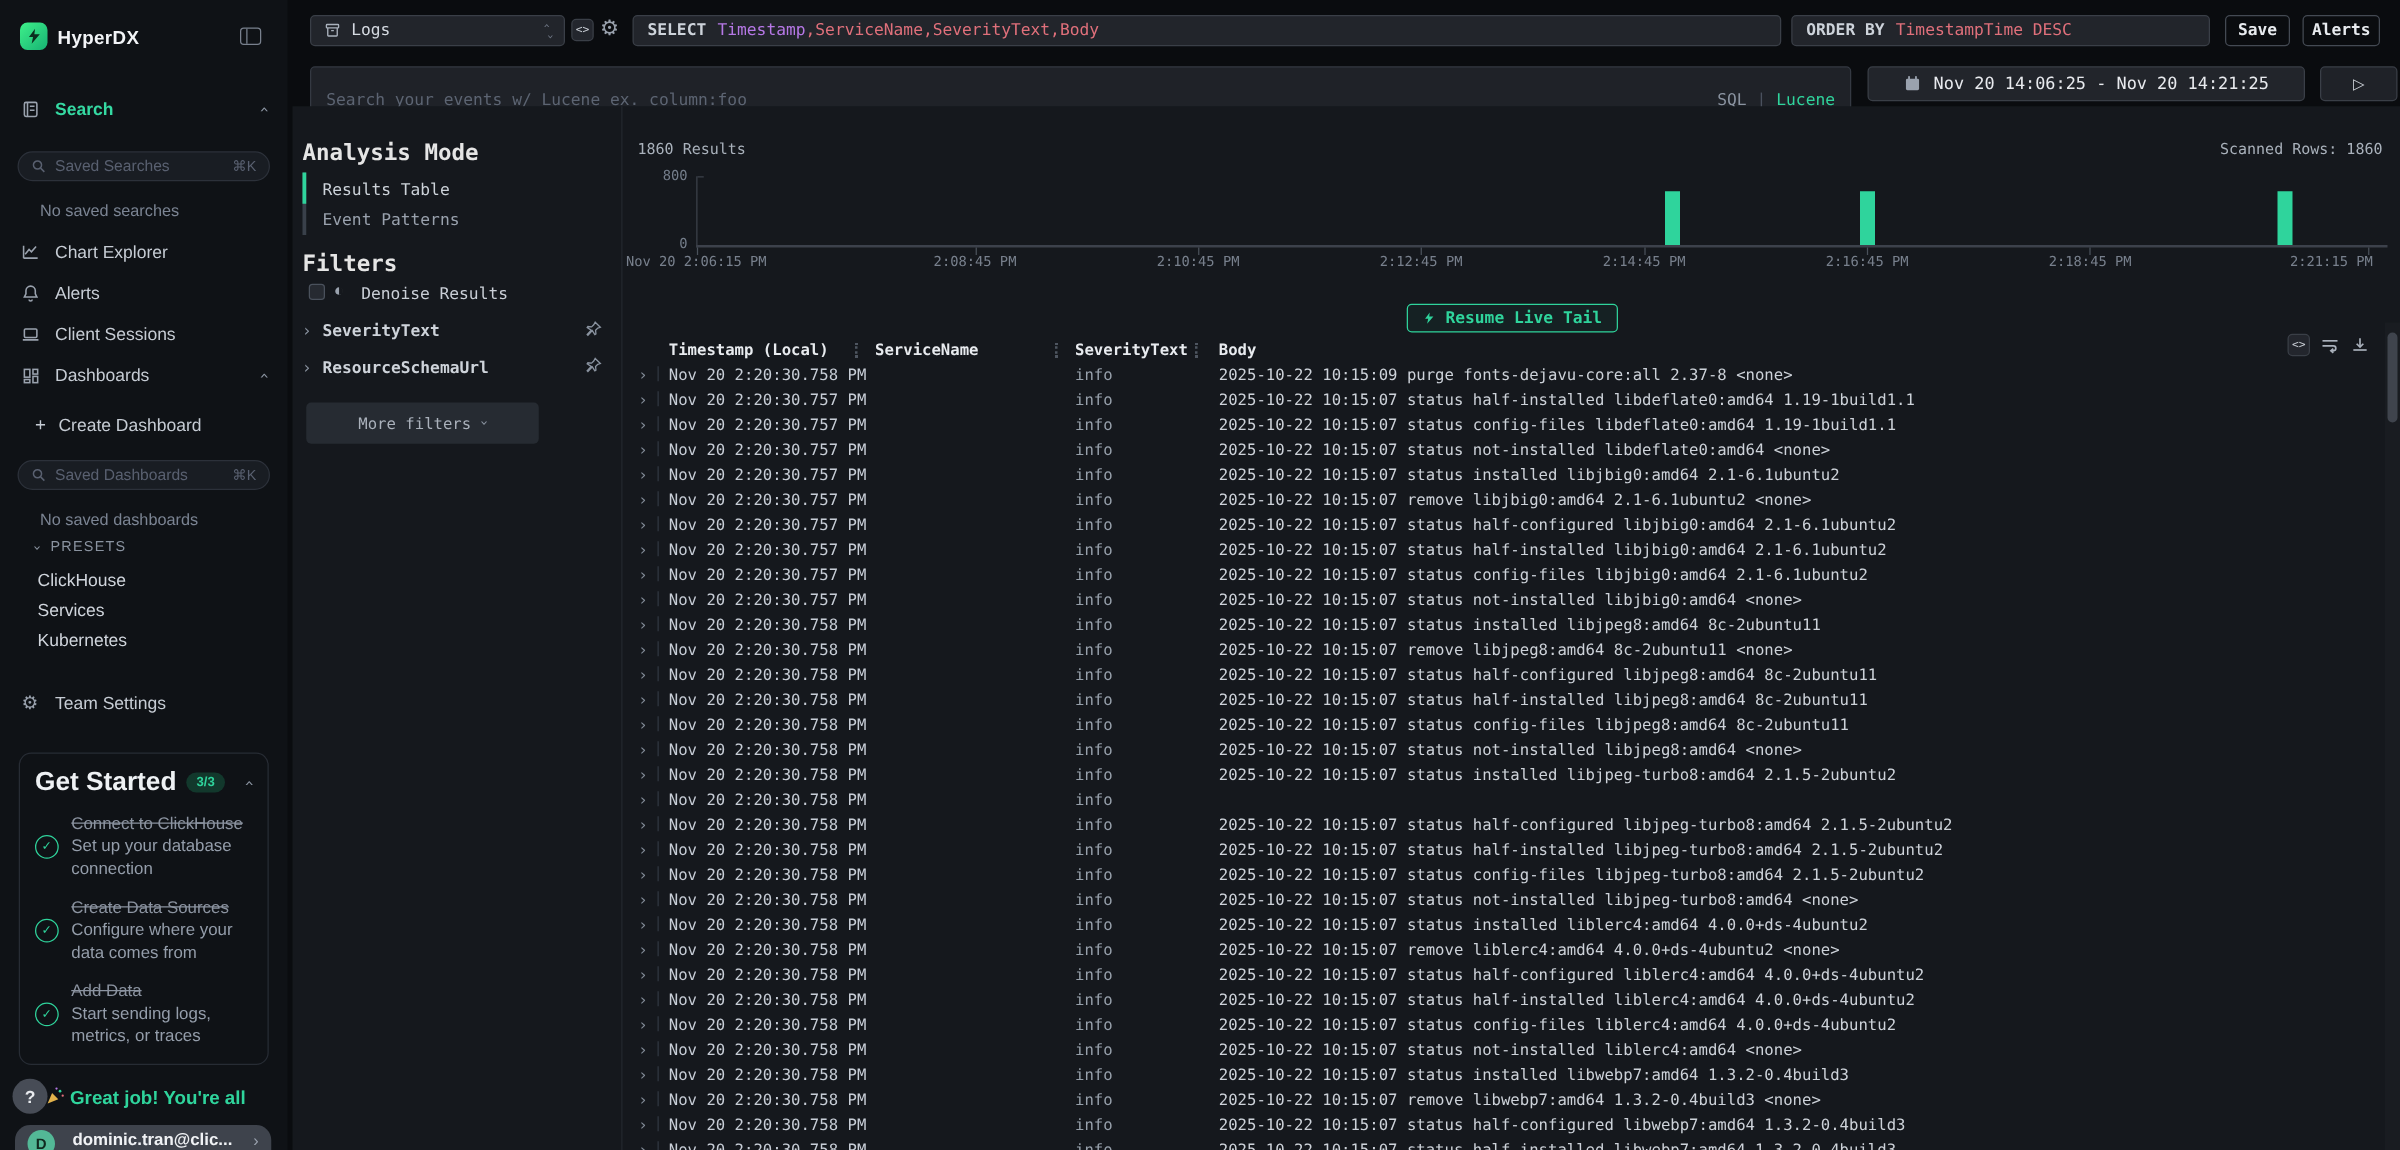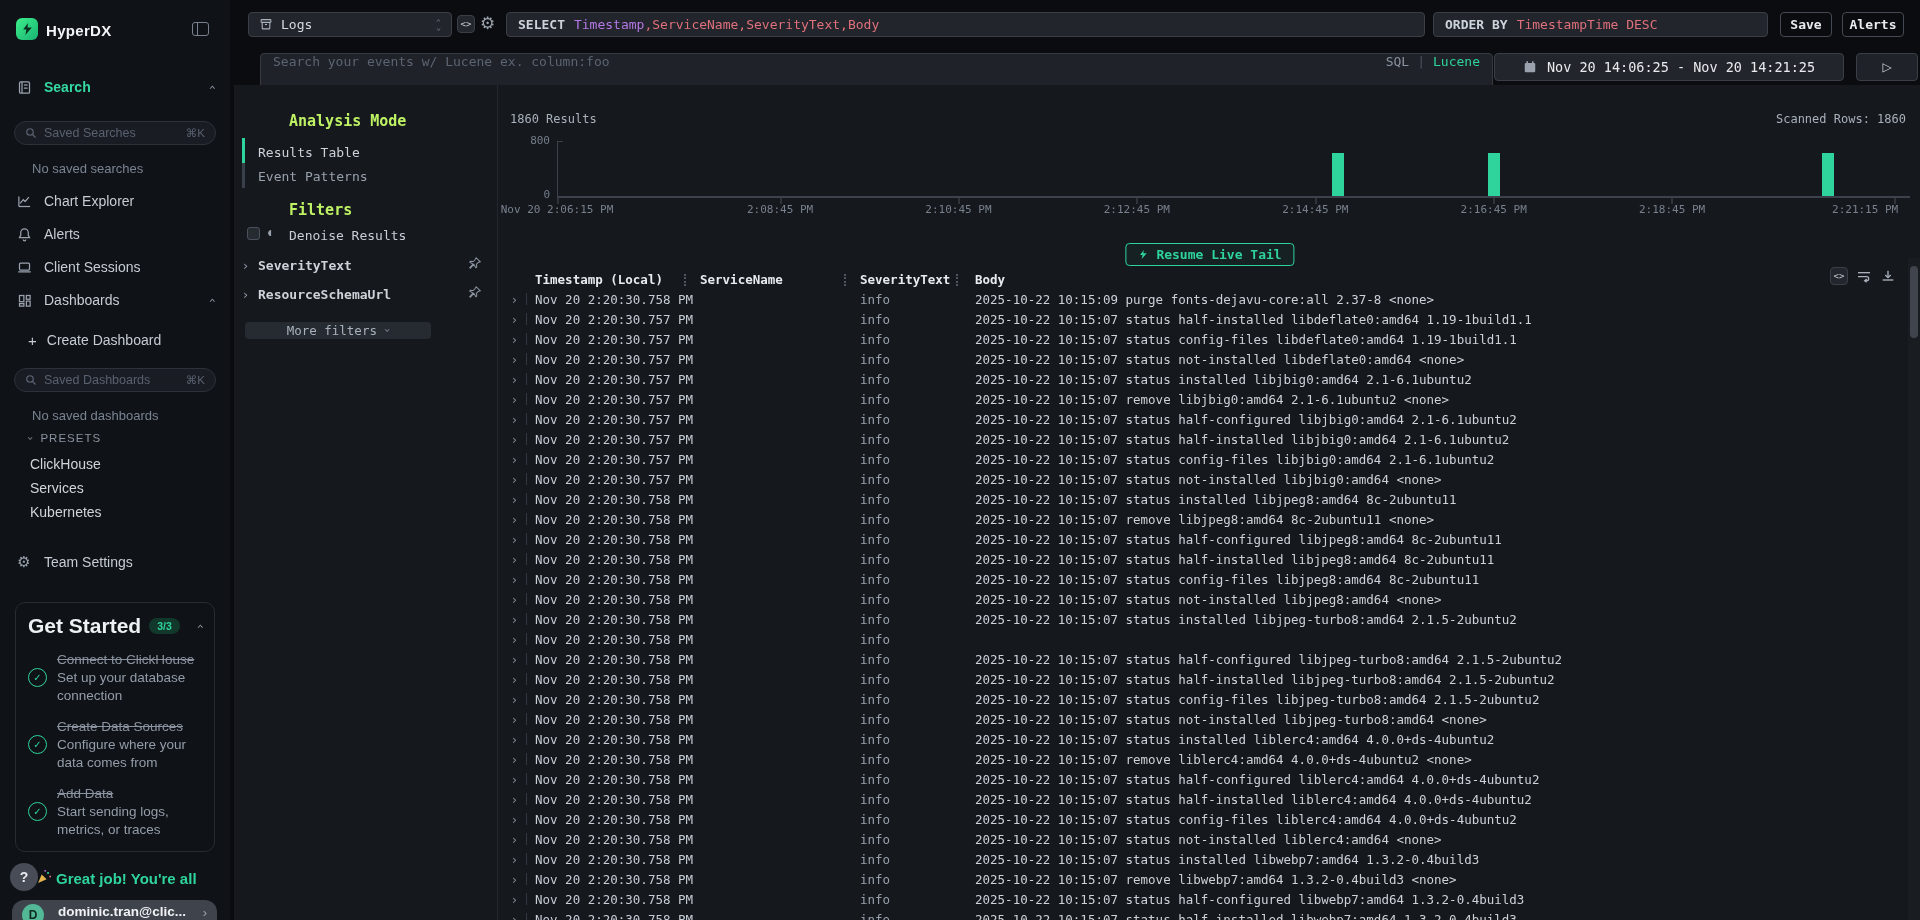--- a/index.html
+++ b/index.html
@@ -60,46 +60,46 @@
   .tb-box { position:absolute; height:25px; top:12px; background:#22252b; border:1px solid #3a3f47; border-radius:4px;
     display:flex; align-items:center; font-size:13px; }
   .kw { font-weight:bold; color:#cdd3da; margin-right:9px; }
   .col-purple { color:#b678e6; }
   .col-salmon { color:#e0707b; }
   .icon-btn { position:absolute; display:flex; align-items:center; justify-content:center; color:#98a0ac; }
   .code-box { width:18px; height:18px; background:#23262d; border:1px solid #3a3f47; border-radius:4px; font-size:9px; color:#c8cdd4; }
   .btn { position:absolute; top:12px; height:25px; border:1px solid #444a53; border-radius:4px; background:transparent;
     color:#e8ebef; font-size:13px; font-weight:bold; display:flex; align-items:center; justify-content:center; }
   .search-wrap { position:absolute; left:248px; top:53px; width:1233px; height:36px; background:#1f2228;
-    border:1px solid #343942; border-radius:4px; display:flex; align-items:flex-start; padding:0 12px; gap:8px;margin-left:12px; }
+    border:1px solid #343942; border-radius:4px; display:flex; align-items:flex-end; padding:0 12px; gap:8px; }
   .search-wrap input { flex:1; background:transparent; border:none; outline:none; color:#c9ced6;
     font-size:13px; font-family:"DejaVu Sans Mono",monospace; }
   .search-wrap input::placeholder { color:#5c6472; }
   .lang-sql { color:#8a93a0; font-size:13px; }
   .lang-sep { color:#4a515e; font-size:13px; }
   .lang-lucene { color:#2fd49c; font-size:13px; }
   .date-btn { position:absolute; left:1494px; top:53px; width:350px; height:28px; background:#22252b; border:1px solid #3a3f47;
     border-radius:4px; display:flex; align-items:center; justify-content:center; gap:10px; color:#e8eaee; font-size:13.5px; }
   .run-btn { position:absolute; left:1856px; top:53px; width:62px; height:28px; border:1px solid #3a3f47; background:#1f2228;
     border-radius:4px; color:#cfd4da; font-size:12px; display:flex; align-items:center; justify-content:center;
     font-family:"DejaVu Sans",sans-serif; }
 
   
   .content { position:absolute; left:234px; top:85px; right:0; bottom:0; background:#15181d; }
   .vdivider { position:absolute; left:497px; top:85px; bottom:0; width:1px; background:#23272e; }
 
-  .fp-head { position:absolute; font-size:15px; font-weight:bold; color:#bef264;margin-left:47px; }
+  .fp-head { position:absolute; font-size:18px; font-weight:bold; color:#e5e5e5; }
   .mode-rail { position:absolute; left:242px; top:138px; width:3px; height:50px; background:#39404a; }
   .mode-rail .active-seg { position:absolute; left:0; top:0; width:3px; height:25px; background:#2fd49c; }
   .mode-item { position:absolute; left:258px; font-size:13px; }
   .checkbox { position:absolute; left:247px; top:227px; width:13px; height:13px; border:1.5px solid #4a515c;
     border-radius:3px; background:#262a31; }
   .field-row-lbl { font-size:13px; font-weight:bold; color:#ced3da; }
   .pin { position:absolute; left:468px; }
-  .more-filters { position:absolute; left:245px; top:322px; width:186px; height:17px; background:#262b32; border-radius:4px;
+  .more-filters { position:absolute; left:245px; top:322px; width:186px; height:33px; background:#262b32; border-radius:4px;
     display:flex; align-items:center; justify-content:center; gap:8px; color:#aab1bb; font-size:12.5px; }
 
   
   .res-meta { position:absolute; top:112px; font-size:12px; color:#a9b1bb; }
   .ylab { position:absolute; left:505px; width:45px; text-align:right; font-size:11px; color:#747d8a; }
   .plot { position:absolute; left:557px; top:141px; width:1353px; height:57px;
     border-left:1px solid #3c414b; border-bottom:2px solid #3c414b; }
   .plot .cap { position:absolute; left:0; top:0; width:5px; height:1px; background:#3c414b; }
   .bar { position:absolute; bottom:0; width:12px; transform:translateX(-50%); background:#2fd49c; }
   .tickmark { position:absolute; bottom:-8px; width:1px; height:6px; background:#4a515b; transform:translateX(-50%); }

